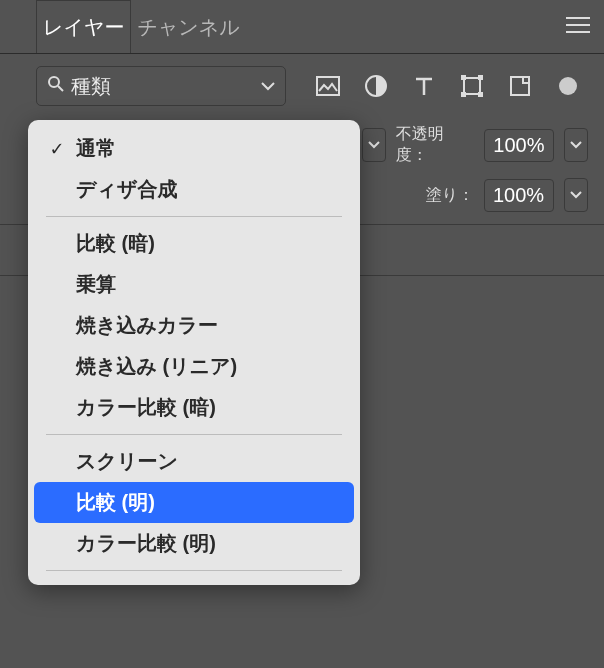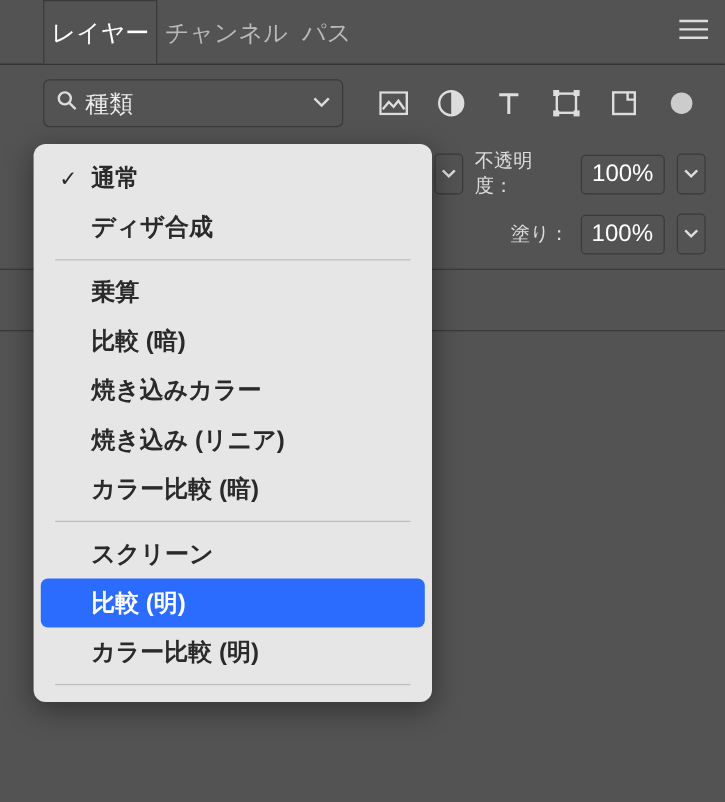--- a/index.html
+++ b/index.html
@@ -208,23 +208,20 @@
 
 <div class="panel">
 
   <div class="tabs">
     <div class="tab active">
       <span>レイヤー</span>
     </div>
     <div class="tab">
       <span>チャンネル</span>
     </div>
-    <div class="tab">
-      <span>パス</span>
-    </div>
     <div class="menu-icon">
       <svg width="24" height="18" viewBox="0 0 24 18">
           <path stroke="#ddd" stroke-width="2" d="M0 2h24M0 9h24M0 16h24"></path>
         </svg>
     </div>
   </div>
 
   <div class="toolbar-row">
     <div class="search-wrap">
       <span class="search-icon">
@@ -317,25 +314,25 @@
     <span class="check">✓</span>
     <span class="label">通常</span>
   </div>
   <div class="dropdown-item">
     <span class="check"></span>
     <span class="label">ディザ合成</span>
   </div>
   <div class="dropdown-sep"></div>
   <div class="dropdown-item">
     <span class="check"></span>
+    <span class="label">比較 (暗)</span>
+  </div>
+  <div class="dropdown-item">
+    <span class="check"></span>
     <span class="label">乗算</span>
-  </div>
-  <div class="dropdown-item">
-    <span class="check"></span>
-    <span class="label">比較 (暗)</span>
   </div>
   <div class="dropdown-item">
     <span class="check"></span>
     <span class="label">焼き込みカラー</span>
   </div>
   <div class="dropdown-item">
     <span class="check"></span>
     <span class="label">焼き込み (リニア)</span>
   </div>
   <div class="dropdown-item">

